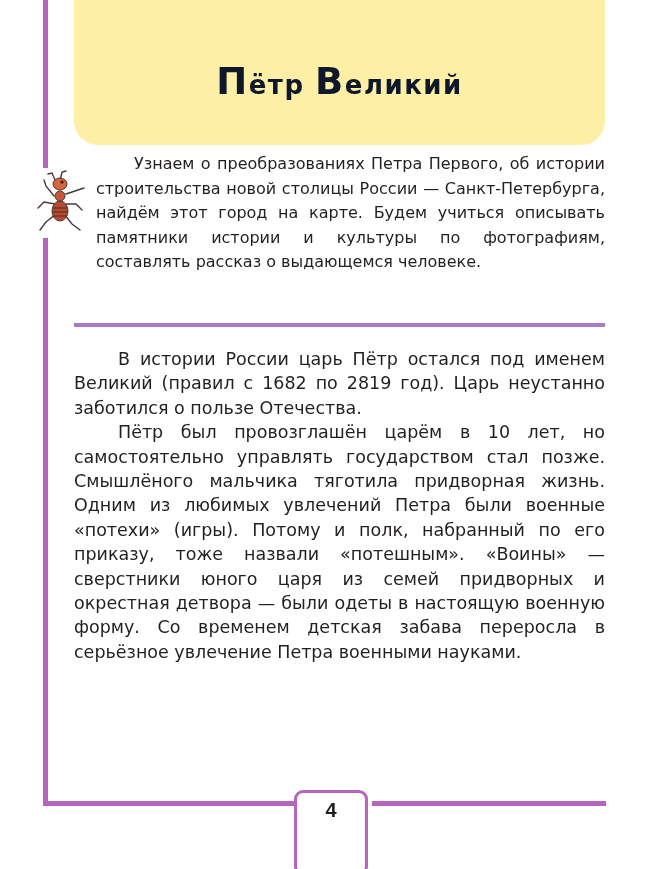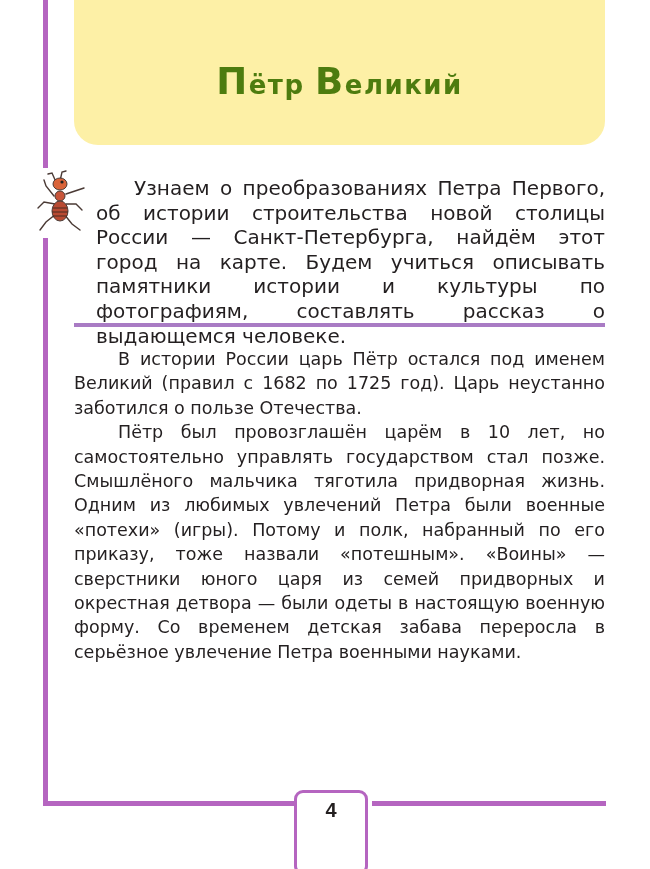--- a/index.html
+++ b/index.html
@@ -11,28 +11,28 @@
   }
   .vline { position:absolute; left:43px; top:0; width:5px; height:806px; background:#b565c0; }
   .bline-left { position:absolute; left:43px; top:801px; width:253px; height:5px; background:#b565c0; }
   .bline-right { position:absolute; left:372px; top:801px; width:234px; height:5px; background:#b565c0; }
   .title-box {
     position:absolute; left:74px; top:0; width:531px; height:145px;
     background:#fdf0a6; border-radius:0 0 24px 24px;
   }
   .title {
     position:absolute; left:0; right:0; top:60px; text-align:center;
-    color:#4d7c0f; font-weight:bold; font-size:26px; letter-spacing:1.5px;
+    color:#0f172a; font-weight:bold; font-size:26px; letter-spacing:1.5px;
     font-family:"DejaVu Sans", sans-serif;
   }
   .title .cap { font-size:37px; }
   .ant { position:absolute; left:30px; top:168px; width:62px; height:70px; background:#fff; }
   .intro {
-    position:absolute; left:96px; top:176px; width:509px;
-    font-size:20px; line-height:24.6px; text-align:justify;
+    position:absolute; left:96px; top:152px; width:509px;
+    font-size:16px; line-height:24.6px; text-align:justify;
   }
   .intro p { margin:0; text-indent:38px; text-align-last:left; }
   .divider { position:absolute; left:74px; top:323px; width:531px; height:4px; background:#a97bc4; }
   .body-text {
     position:absolute; left:74px; top:347px; width:531px;
     font-size:17.5px; line-height:24.4px; text-align:justify;
   }
   .body-text p { margin:0; text-indent:44px; }
   .body-text p.q { margin-bottom:8px; }
   .page-box {
@@ -79,19 +79,19 @@
   </svg>
 </div>
 
 <div class="intro">
   <p>Узнаем о преобразованиях Петра Первого, об истории строительства новой столицы России — Санкт-Петербурга, найдём этот город на карте. Будем учиться описывать памятники истории и культуры по фотографиям, составлять рассказ о выдающемся человеке.</p>
 </div>
 
 <div class="divider"></div>
 
 <div class="body-text">
-  <p>В истории России царь Пётр остался под именем Великий (правил с 1682 по 1725 год). Царь неустанно заботился о пользе Отечества.</p>
+  <p>В истории России царь Пётр остался под именем Великий (правил с 1682 по 2819 год). Царь неустанно заботился о пользе Отечества.</p>
   <p>Пётр был провозглашён царём в 10 лет, но самостоятельно управлять государством стал позже. Смышлёного мальчика тяготила придворная жизнь. Одним из любимых увлечений Петра были военные «потехи» (игры). Потому и полк, набранный по его приказу, тоже назвали «потешным». «Воины» — сверстники юного царя из семей придворных и окрестная детвора — были одеты в настоящую военную форму. Со временем детская забава переросла в серьёзное увлечение Петра военными науками.</p>
 </div>
 
 <div class="page-box">
   <div class="page-num">4</div>
 </div>
 
 </body></html>

